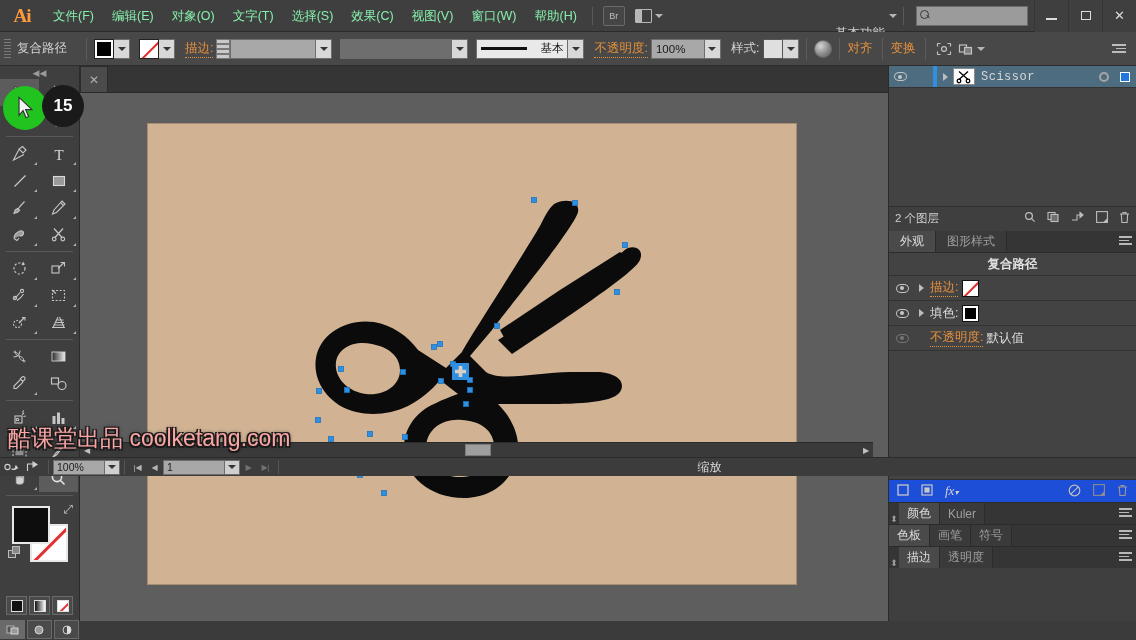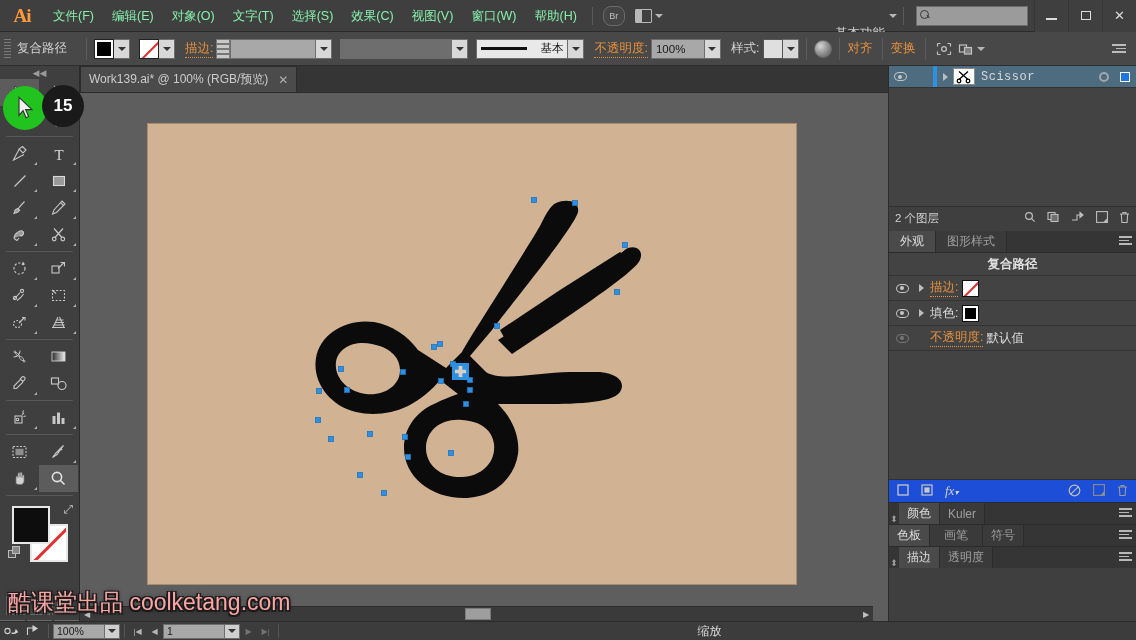--- a/index.html
+++ b/index.html
@@ -2,40 +2,40 @@
 <html><head>
 <meta charset="utf-8">
 <style>
   * { box-sizing: border-box; margin:0; padding:0; }
   html,body { width:1136px; height:640px; overflow:hidden; }
   body {
     font-family: "Liberation Sans", sans-serif;
     background:#3b3b3b; color:#c8c8c8; font-size:12px;
     -webkit-font-smoothing: none;
   }
-  .app { position:relative; width:1136px; height:640px; }
+  .app { position:relative; width:1136px; height:476px; }
 
   
   .menubar {
     position:absolute; left:0; top:0; width:1136px; height:32px;
     background:#3f3f3f; border-bottom:1px solid #2b2b2b;
     display:flex; align-items:center;
   }
   .ai-logo {
     width:44px; height:32px; display:flex; align-items:center; justify-content:center;
     color:#ff9a3c; font-size:19px; font-weight:bold; letter-spacing:-1px;
     font-family:"Liberation Serif", serif;
   }
   .menu-item {
     padding:0 9px; height:24px; line-height:24px; color:#86efac;
     font-size:12.5px; cursor:default; white-space:nowrap;
   }
   .mb-sep { width:1px; height:18px; background:#5a5a5a; margin:0 6px; }
   .br-btn {
-    width:22px;height:20px;border:1px solid #6a6a6a;border-radius:8px;
+    width:22px;height:20px;border:1px solid #6a6a6a;border-radius:2px;
     display:flex;align-items:center;justify-content:center;
     font-size:9px;color:#c0c0c0;background:#454545;margin-left:4px;
   }
   .arrange-btn { display:flex;align-items:center;gap:3px;margin-left:10px;color:#c8c8c8; }
   .arr-icon {
     width:17px;height:14px;border:1.5px solid #b8b8b8;border-radius:1px;
     display:flex;
   }
   .arr-icon i { display:block;width:6px;border-right:1.5px solid #b8b8b8;background:#b8b8b8; }
   .caret-d { width:0;height:0;border-left:4px solid transparent;border-right:4px solid transparent;border-top:4px solid #b5b5b5; }
@@ -452,21 +452,20 @@
     <div class="spacer"></div>
     <div class="panelmenu-ic" style="width:14px;margin-right:10px">
       <i style="width:14px"></i>
         <i style="width:10px"></i>
         <i style="width:14px"></i>
     </div>
   </div>
 
   <div class="tabbar">
     <div class="doc-tab">
-      <span>Work139.ai* @ 100% (RGB/预览)</span>
       <span class="tab-x">✕</span>
     </div>
   </div>
 
   <div class="toolbar">
     <div class="tb-grip">◀◀</div>
 
     <div class="tool-grid">
       <div class="tool sel">
         <svg width="13" height="16" viewBox="0 0 13 16">
@@ -1016,21 +1015,21 @@
       <div class="ptab" style="padding:0 8px">Kuler</div>
       <div class="ptab-fill"></div>
       <div class="pmenu">
           <i></i>
           <i style="width:10px"></i>
           <i></i>
         </div>
     </div>
     <div class="collapsed-bar">
       <div class="ptab active" style="padding:0 8px">色板</div>
-      <div class="ptab" style="padding:0 14px">画笔</div>
+      <div class="ptab" style="padding:0 8px">画笔</div>
       <div class="ptab" style="padding:0 8px">符号</div>
       <div class="ptab-fill"></div>
       <div class="pmenu">
           <i></i>
           <i style="width:10px"></i>
           <i></i>
         </div>
     </div>
     <div class="collapsed-bar">
       <span style="width:10px;text-align:center;color:#9a9a9a;font-size:9px">⬍</span>

